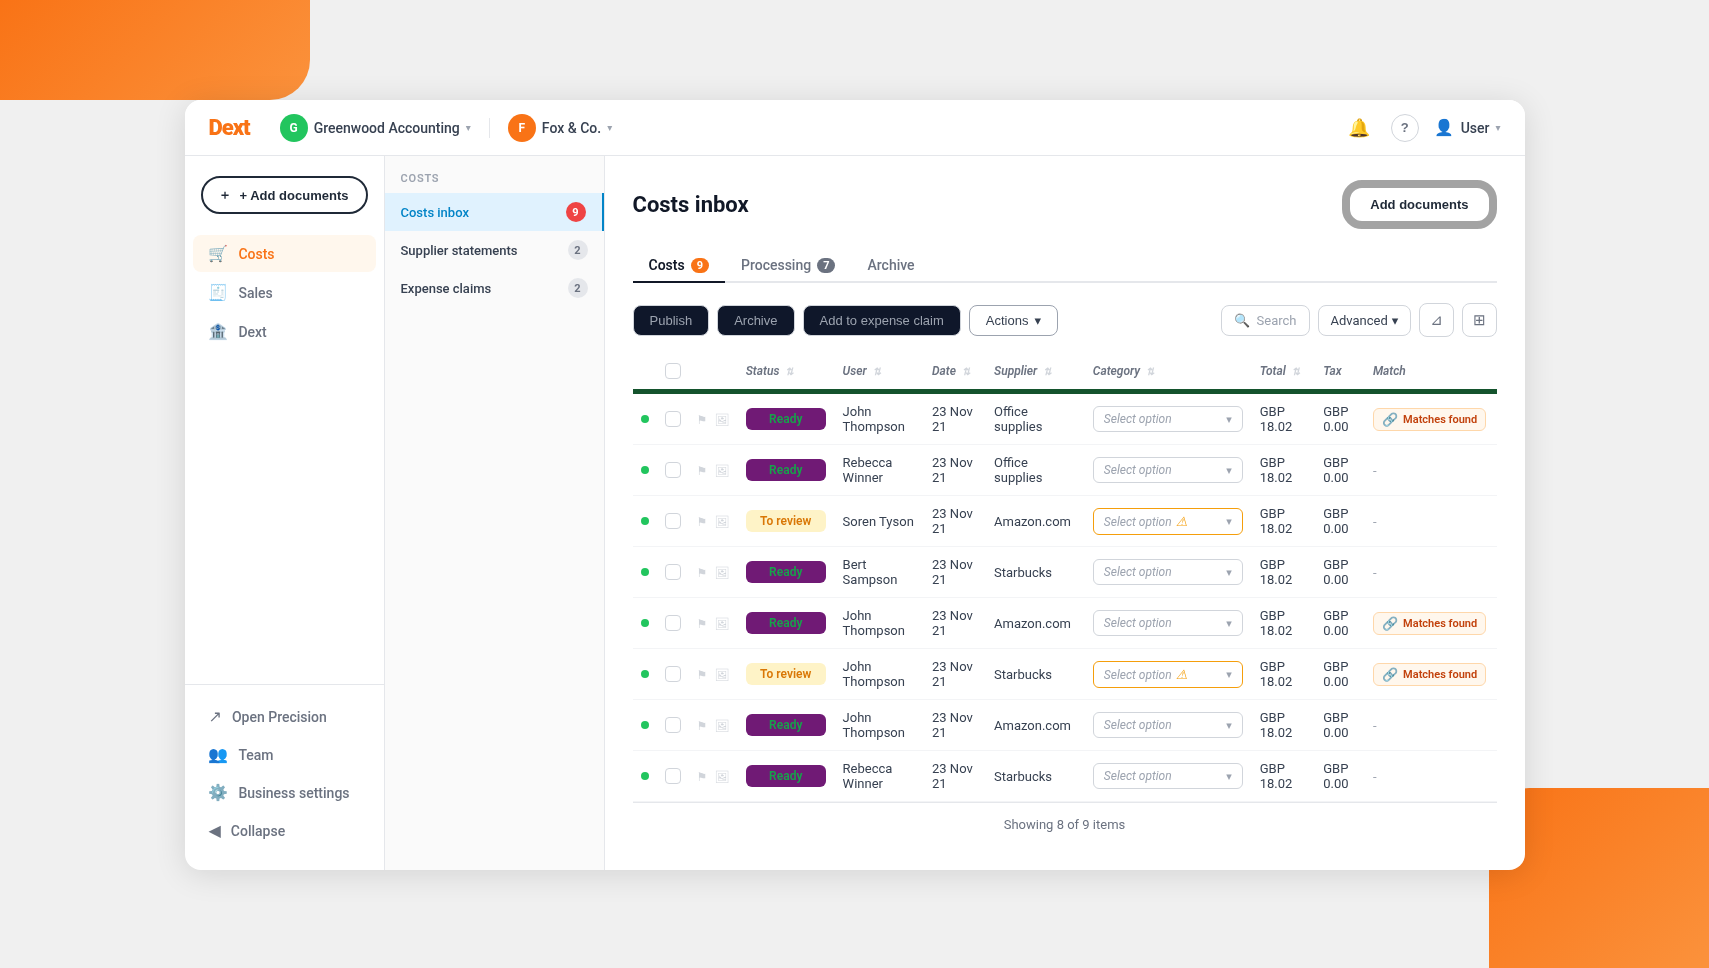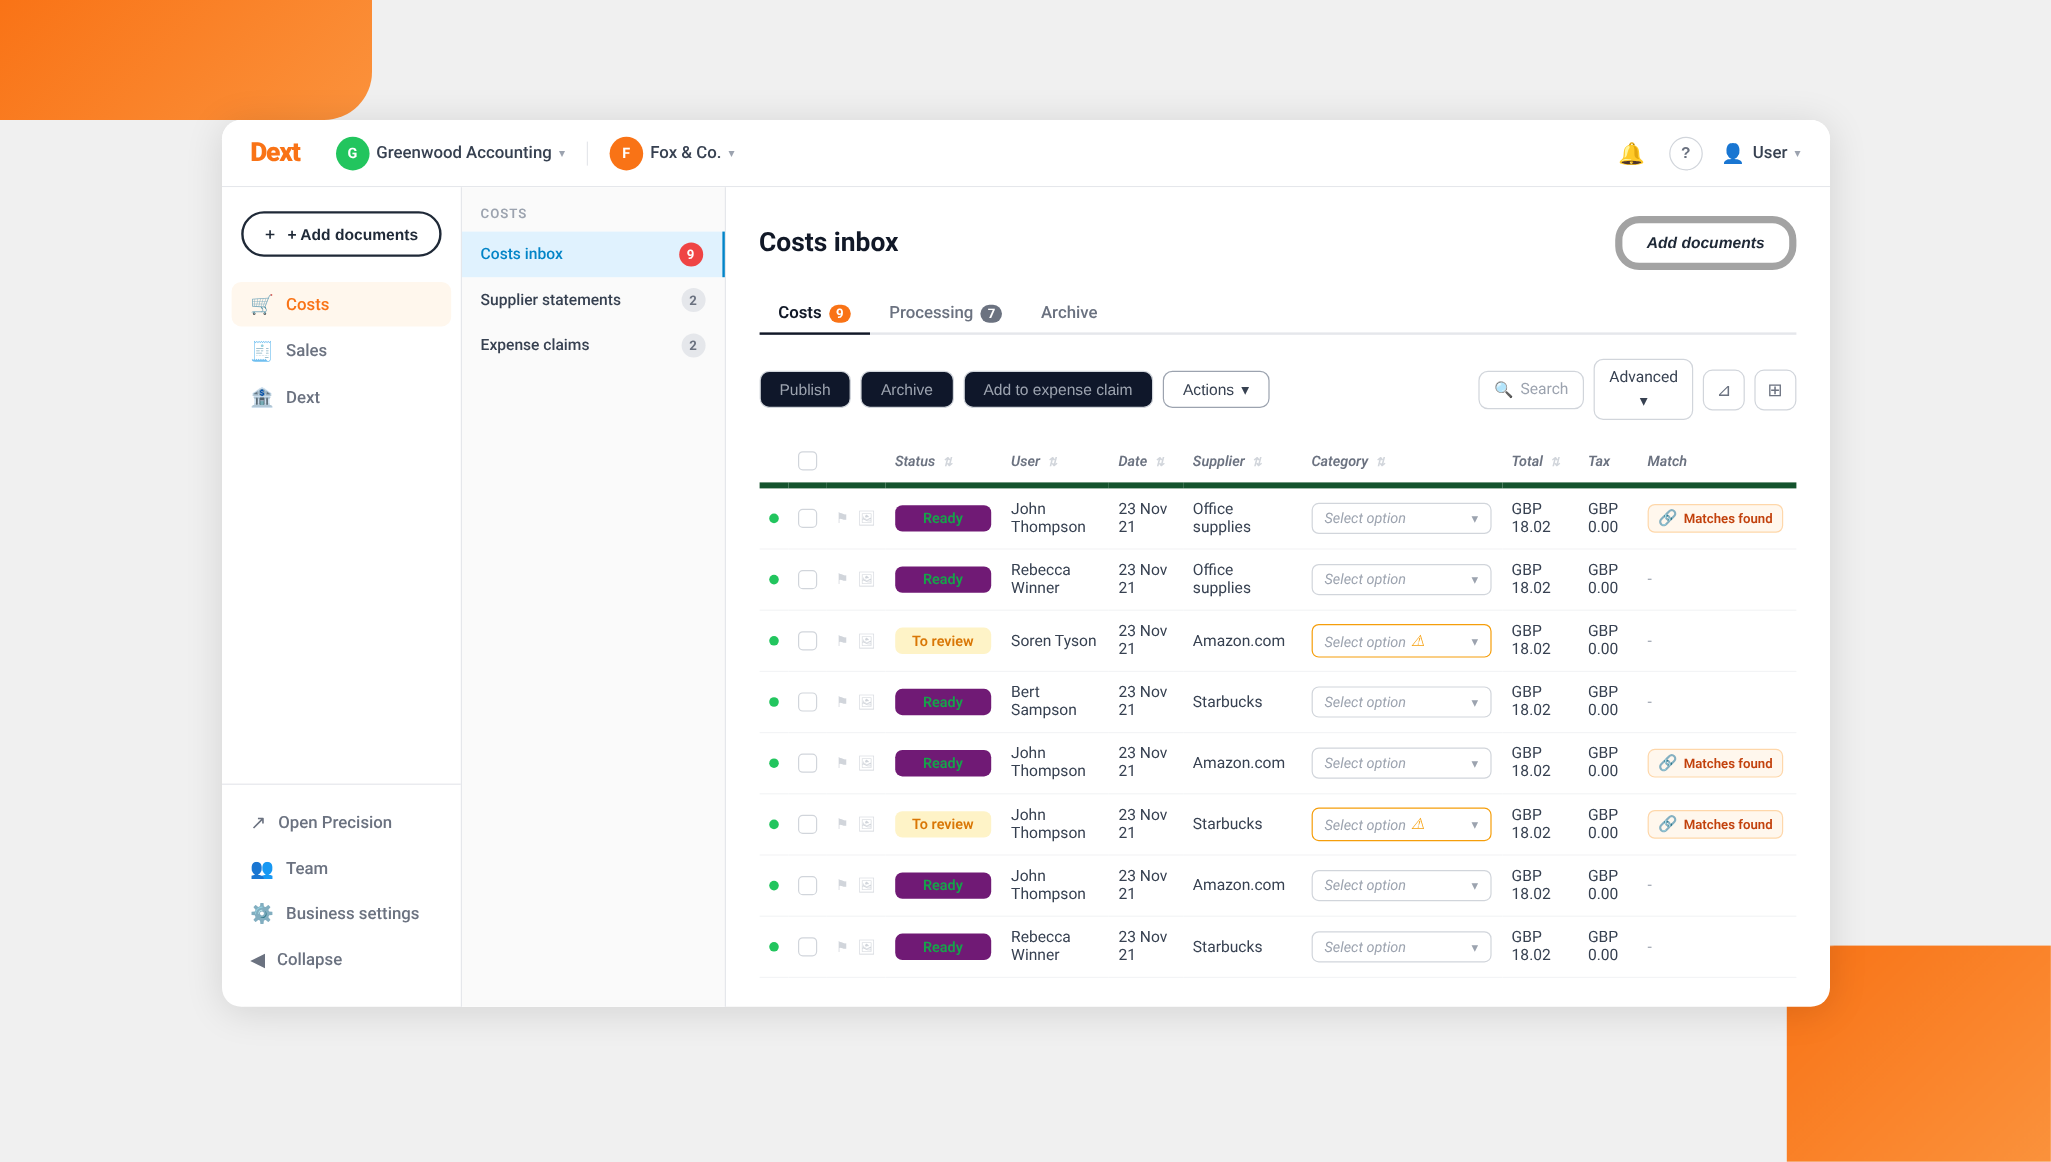--- a/index.html
+++ b/index.html
@@ -207,28 +207,27 @@
       justify-content: space-between;
       margin-bottom: 20px;
     }
     .page-title {
       font-size: 22px;
       font-weight: 700;
       color: #111827;
     }
     .add-docs-main-btn {
       padding: 9px 20px;
-      border: 6px solid #a3a3a3;
+      border: 8px solid #a3a3a3;
       border-radius: 20px;
       background: #fff;
       font-size: 13px;
       font-weight: 600;
       color: #1f2937;
       cursor: pointer;
-      font-style: italic;
     }
 
     
     .tabs {
       display: flex;
       gap: 0;
       border-bottom: 2px solid #e5e7eb;
       margin-bottom: 20px;
     }
     .tab {
@@ -304,21 +303,20 @@
     }
     .advanced-btn {
       display: flex; align-items: center; gap: 4px;
       padding: 7px 12px;
       border: 1px solid #d1d5db;
       border-radius: 8px;
       background: #fff;
       font-size: 13px;
       color: #374151;
       cursor: pointer;
-      flex-direction: column;
     }
     .icon-btn {
       padding: 7px 10px;
       border: 1px solid #d1d5db;
       border-radius: 8px;
       background: #fff;
       cursor: pointer;
       color: #6b7280;
       font-size: 15px;
     }
@@ -849,15 +847,16 @@
     <span style="color:#9ca3af; font-size:11px;">▾</span>
   </div>
               </td>
               <td class="col-total">GBP 18.02</td>
               <td class="col-tax">GBP 0.00</td>
               <td class="col-match"><span class="dash-cell">-</span></td>
             </tr>
           </tbody>
       </table>
 
+      <div class="showing-text">Showing 8 of 9 items</div>
     </main>
   </div>
 </div>
 
 </body></html>

